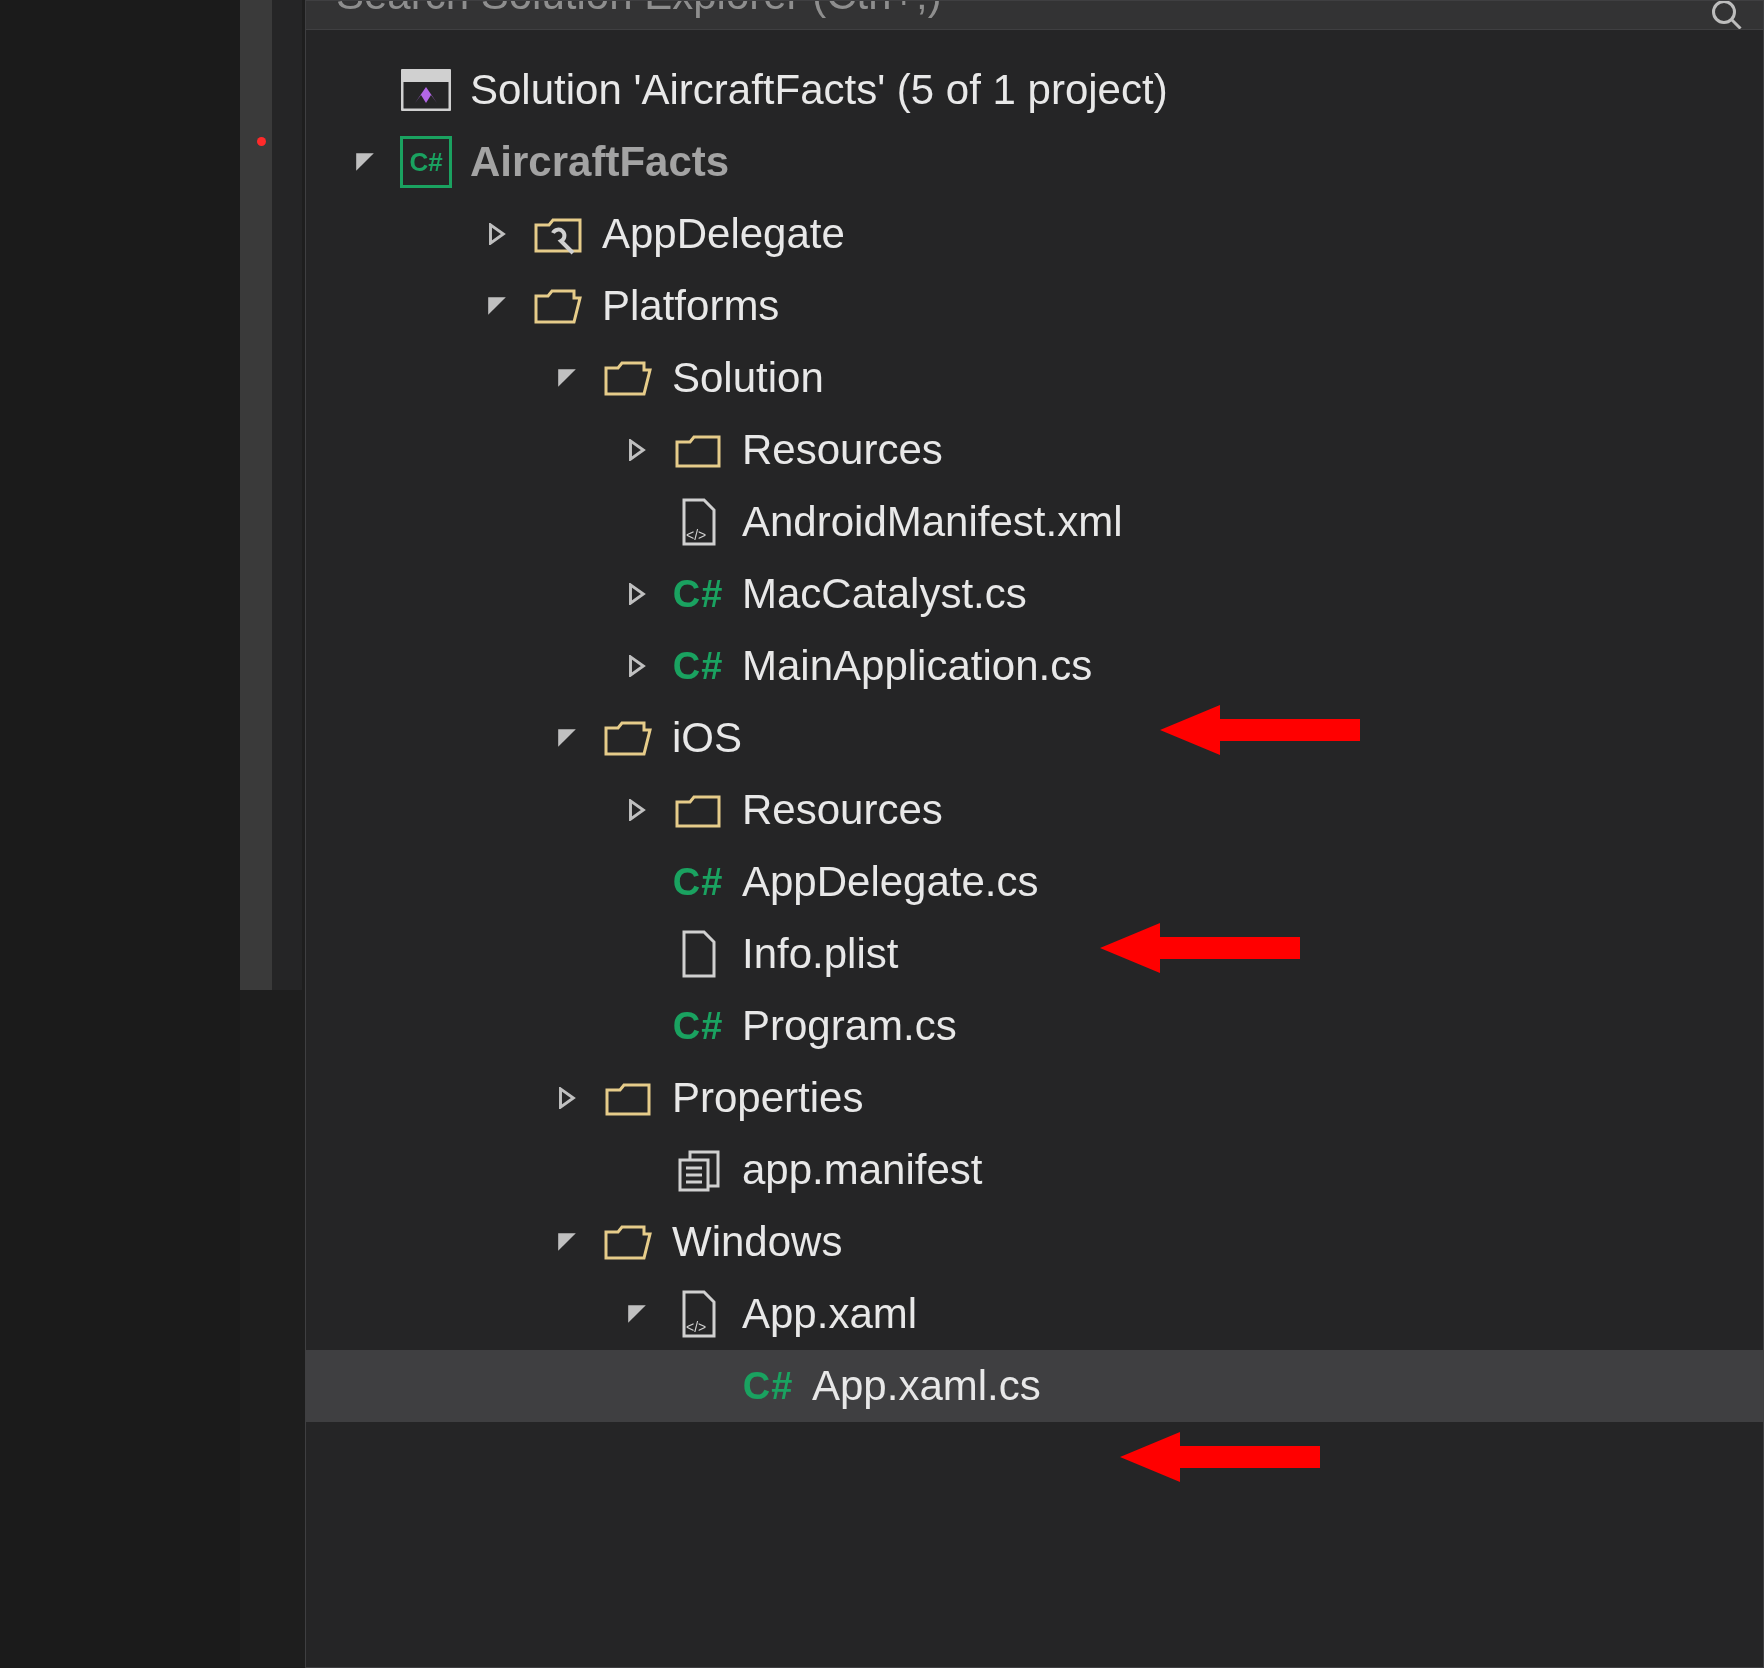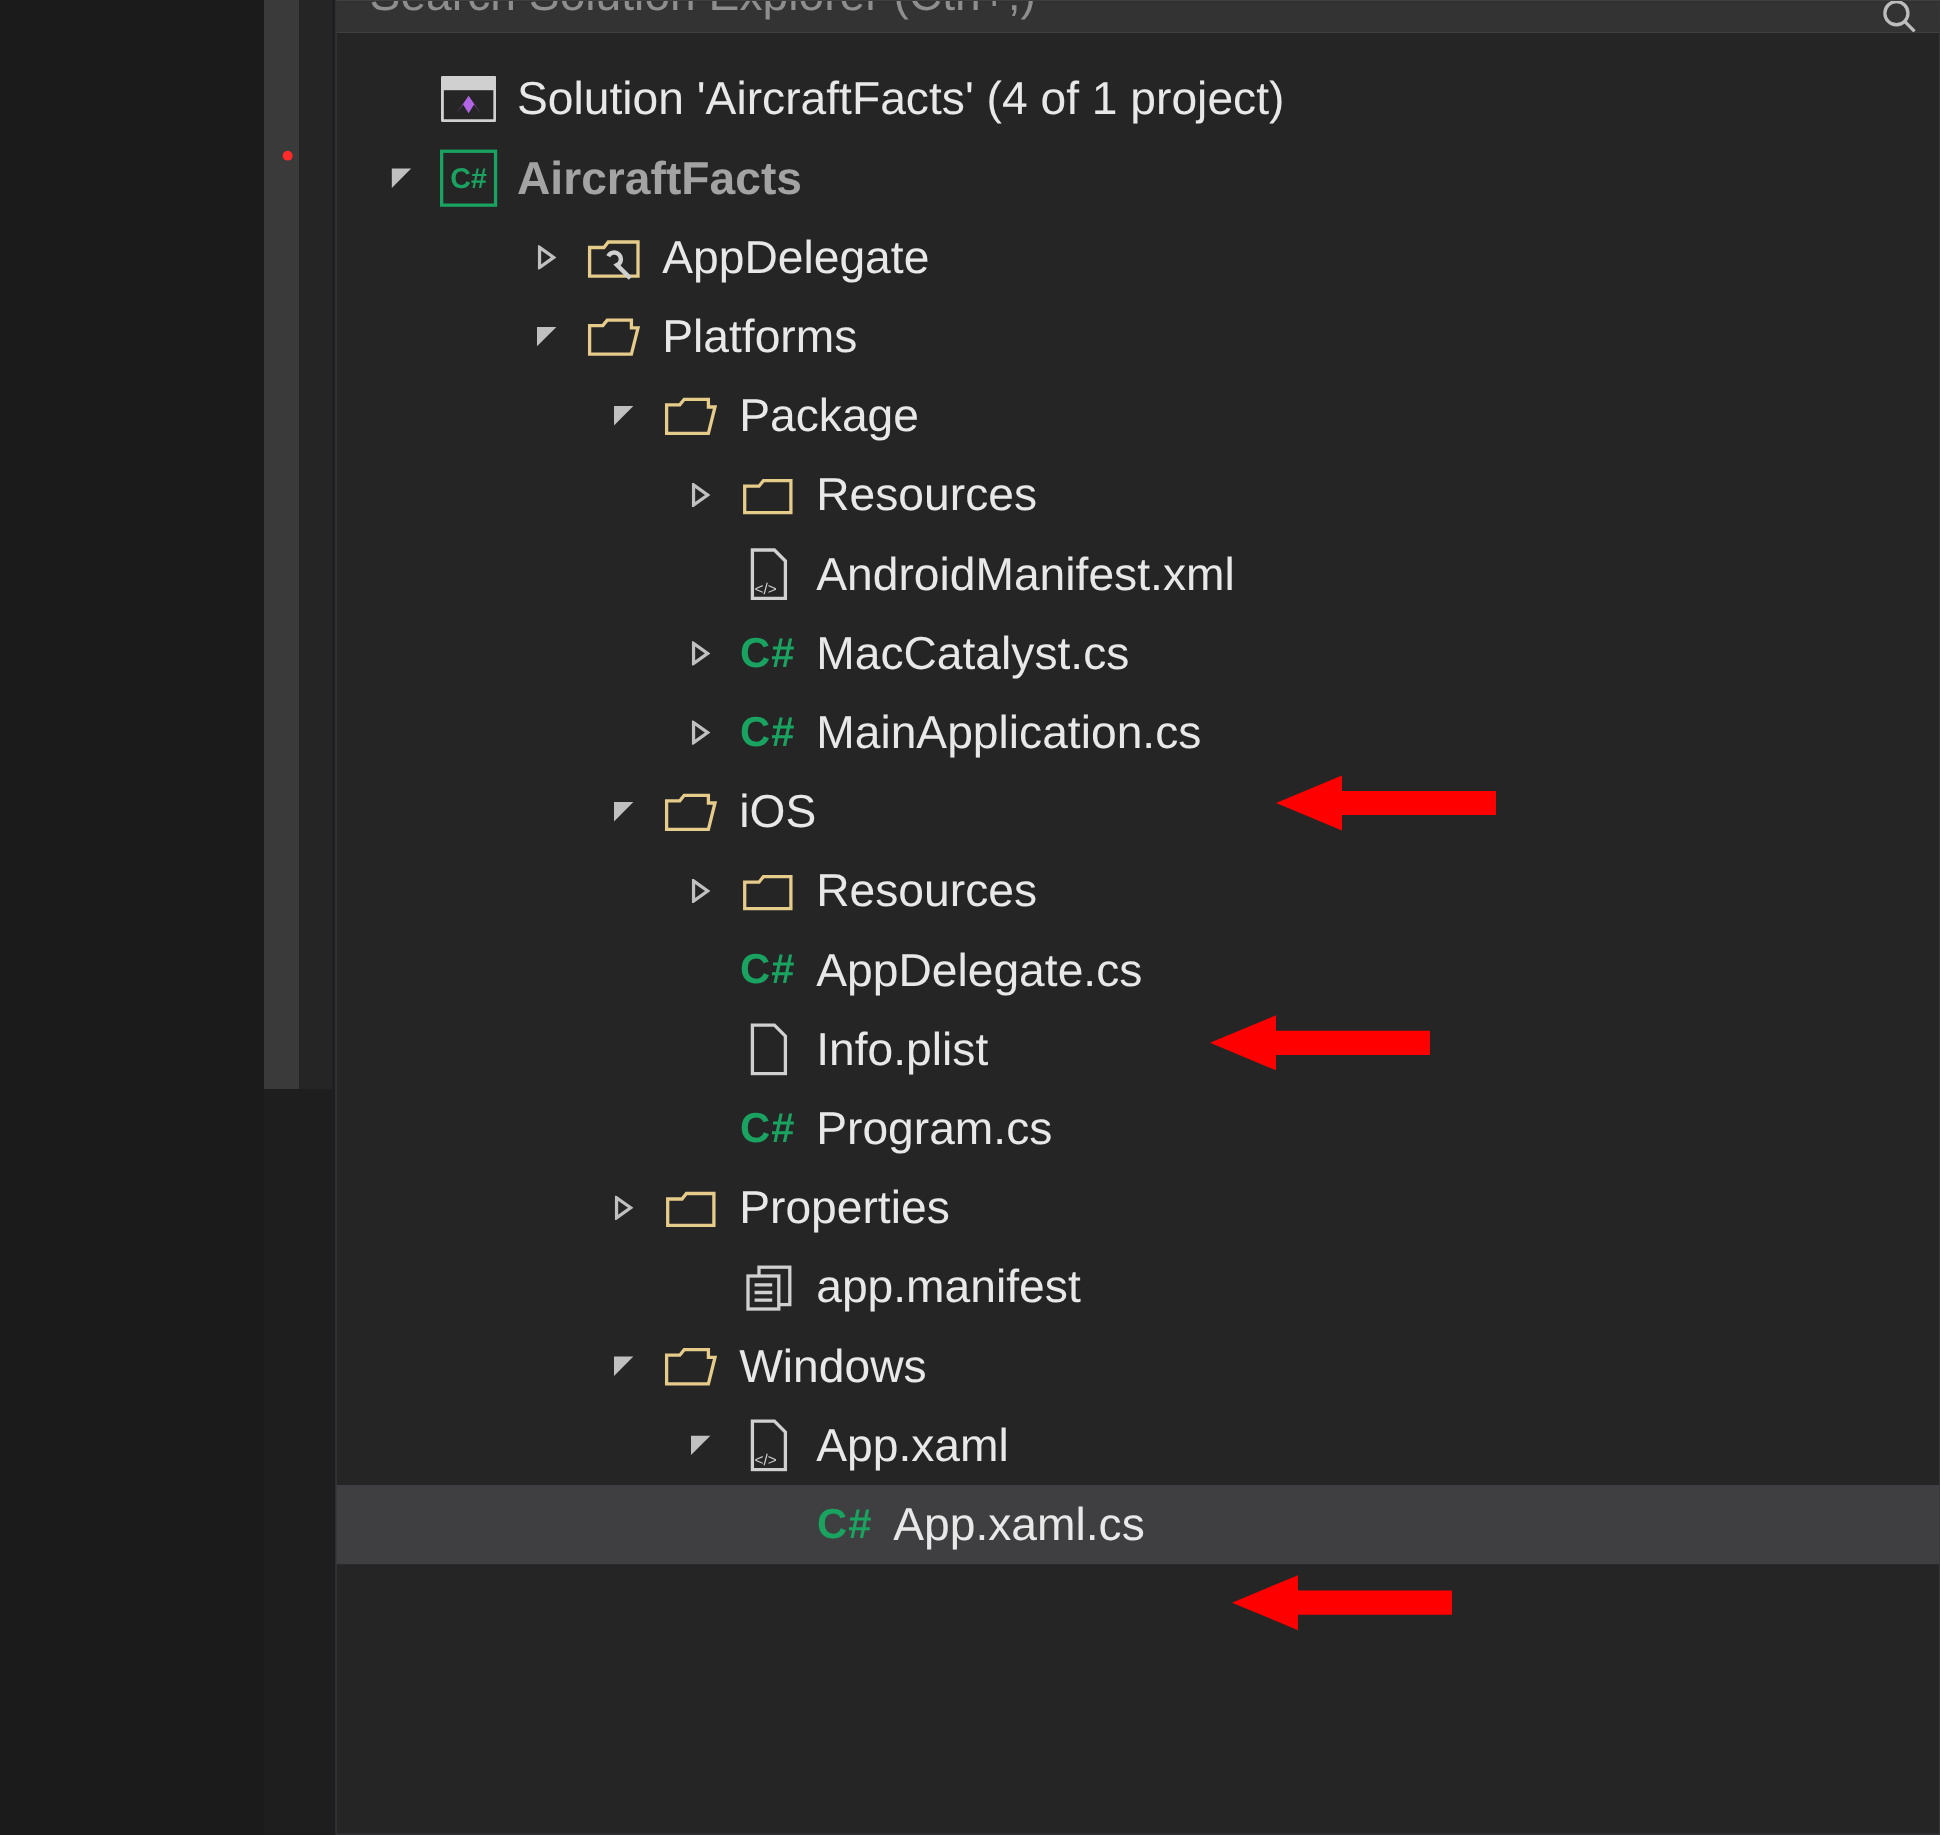--- a/index.html
+++ b/index.html
@@ -172,21 +172,21 @@
       <div class="row">
         <span class="ind w0"></span>
         <span class="expander empty">▶</span>
         <span class="icon">
           <svg class="sln-badge" viewBox="0 0 50 42">
             <rect x="1" y="1" width="48" height="40" rx="2" fill="none" stroke="#d0d0d0" stroke-width="3"></rect>
             <rect x="1" y="1" width="48" height="12" fill="#d0d0d0"></rect>
             <path d="M14 34 L25 18 L36 34 L30 26 L25 34 L20 26 Z" fill="#b266e6"></path>
           </svg>
         </span>
-        <span class="label">Solution 'AircraftFacts' (4 of 1 project)</span>
+        <span class="label">Solution 'AircraftFacts' (5 of 1 project)</span>
       </div>
 
       <div class="row">
         <span class="ind w0"></span>
         <span class="expander">
           <svg width="22" height="22" viewBox="0 0 10 10">
               <path d="M1 1 L9 1 L1 9 Z" fill="#c0c0c0"></path>
             </svg>
         </span>
         <span class="icon">
@@ -232,21 +232,21 @@
         <span class="expander">
           <svg width="22" height="22" viewBox="0 0 10 10">
               <path d="M1 1 L9 1 L1 9 Z" fill="#c0c0c0"></path>
             </svg>
         </span>
         <span class="icon">
           <svg class="folder-open" viewBox="0 0 48 40">
             <path d="M2 10 L14 10 L18 5 L40 5 L40 12 L46 12 L40 36 L2 36 Z" fill="none" stroke="#e6cc8a" stroke-width="3"></path>
           </svg>
         </span>
-        <span class="label">Package</span>
+        <span class="label">Solution</span>
       </div>
 
       <div class="row">
         <span class="ind w4"></span>
         <span class="expander">
           <svg width="20" height="22" viewBox="0 0 10 12">
               <path d="M2 1 L9 6 L2 11 Z" fill="none" stroke="#c0c0c0" stroke-width="1.6"></path>
             </svg>
         </span>
         <span class="icon">

